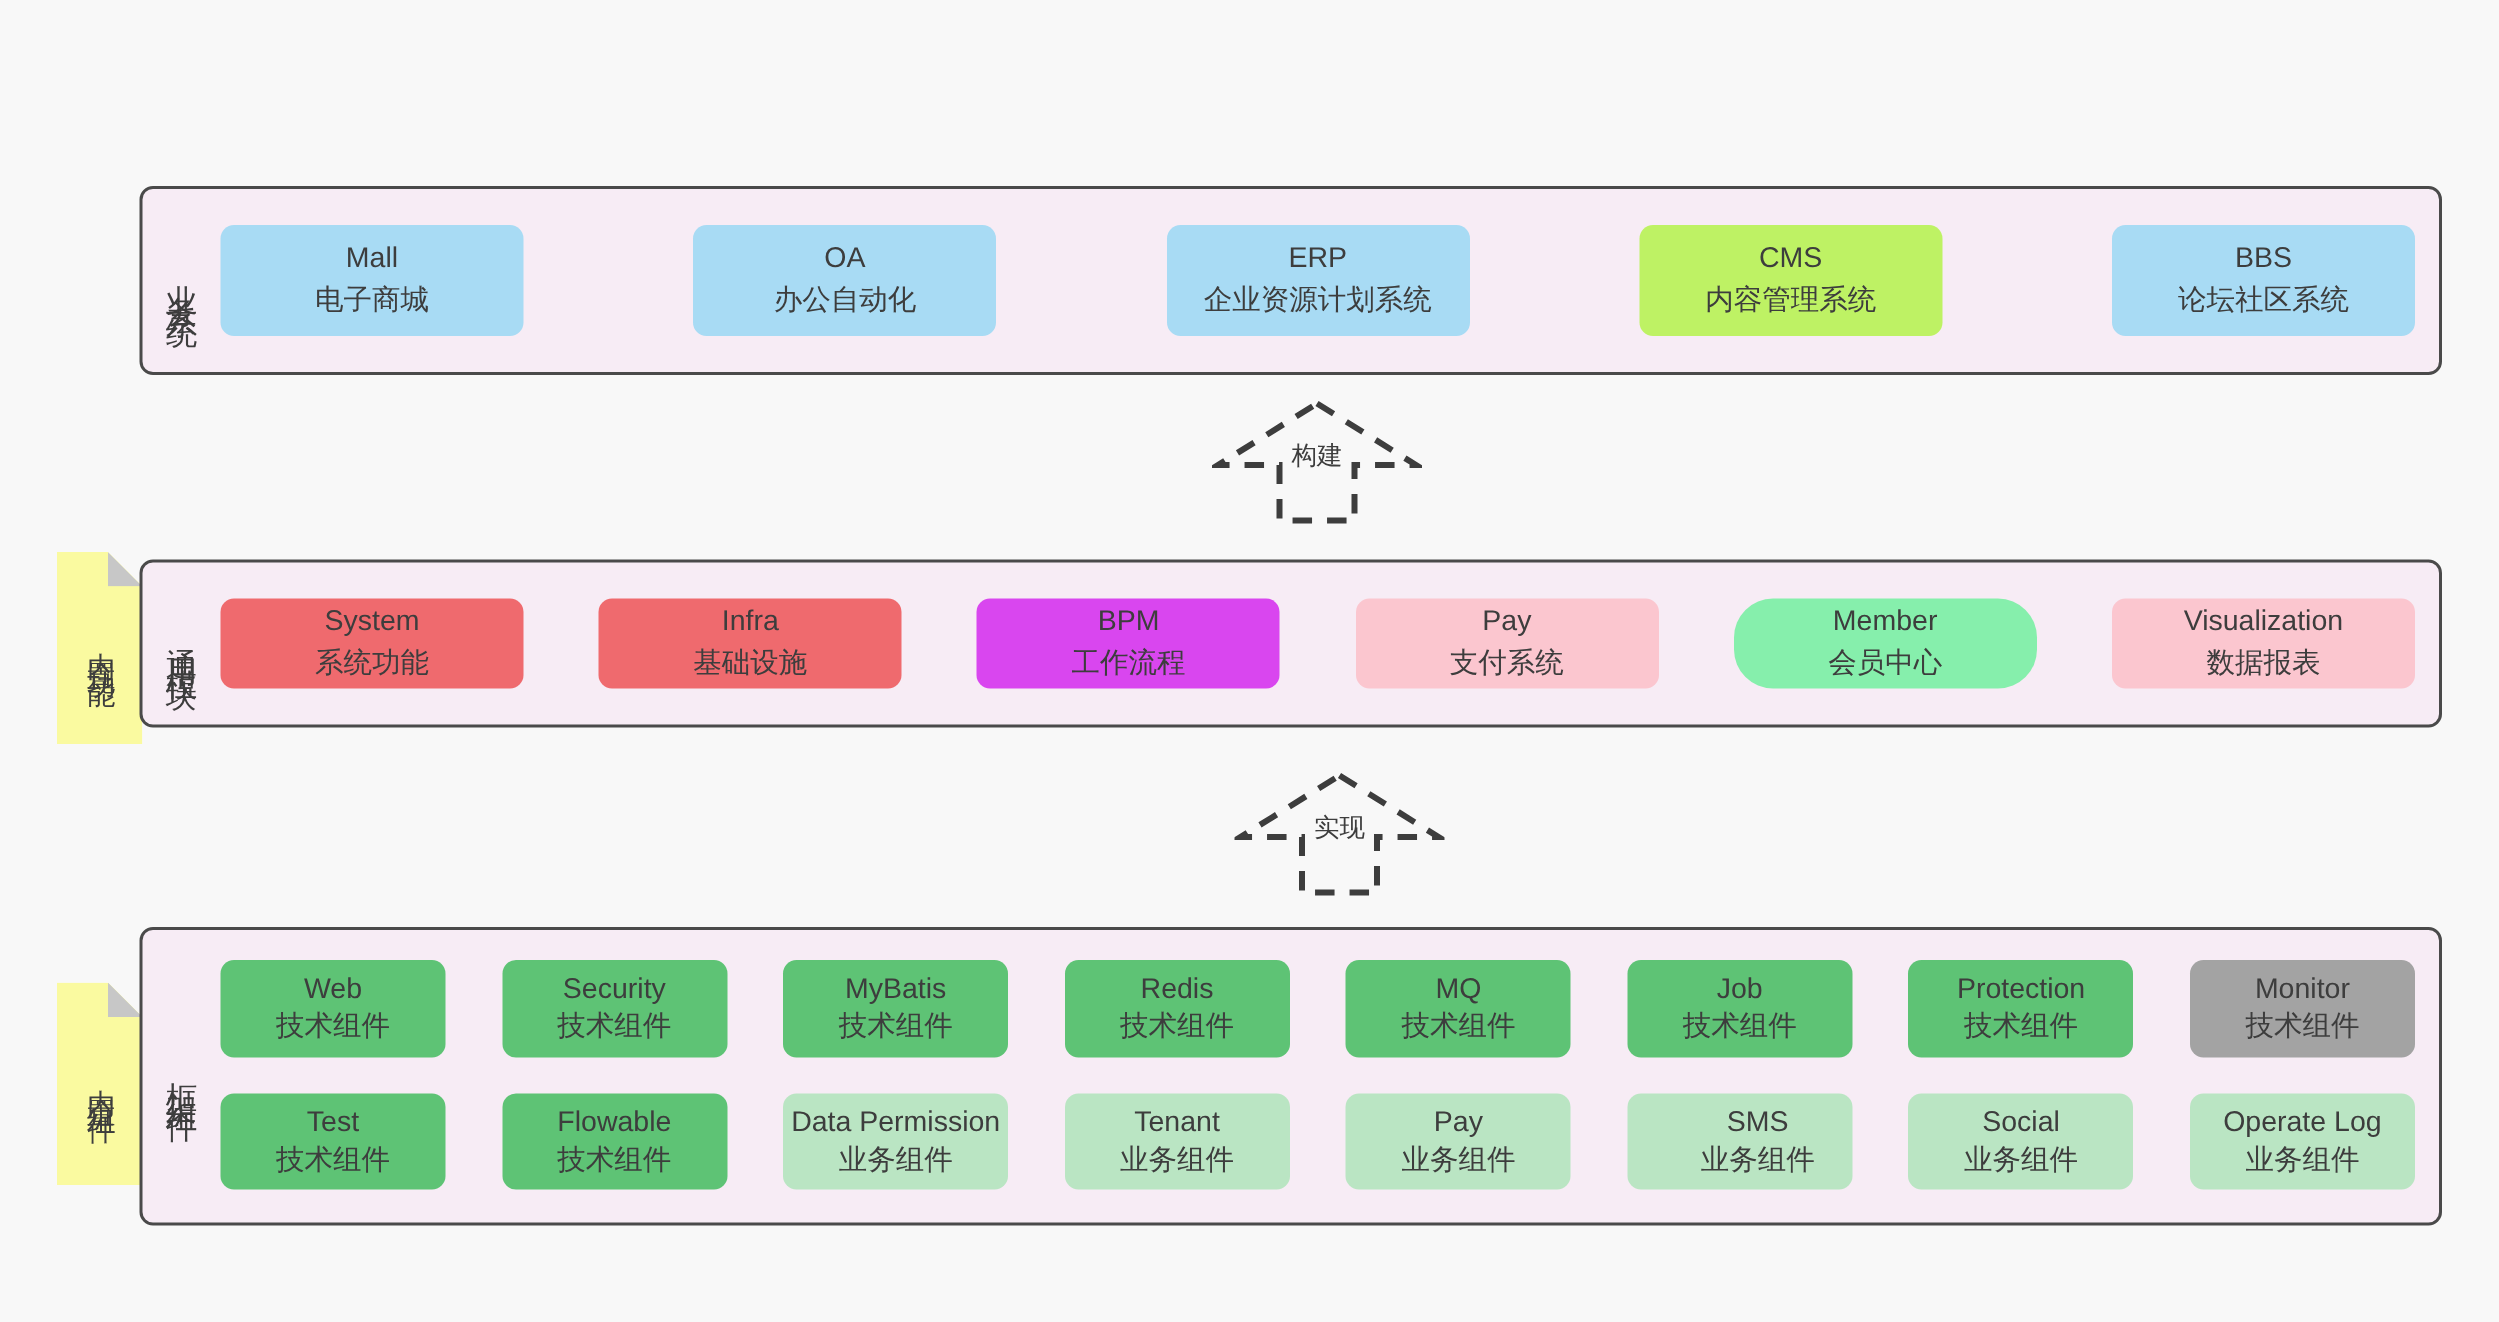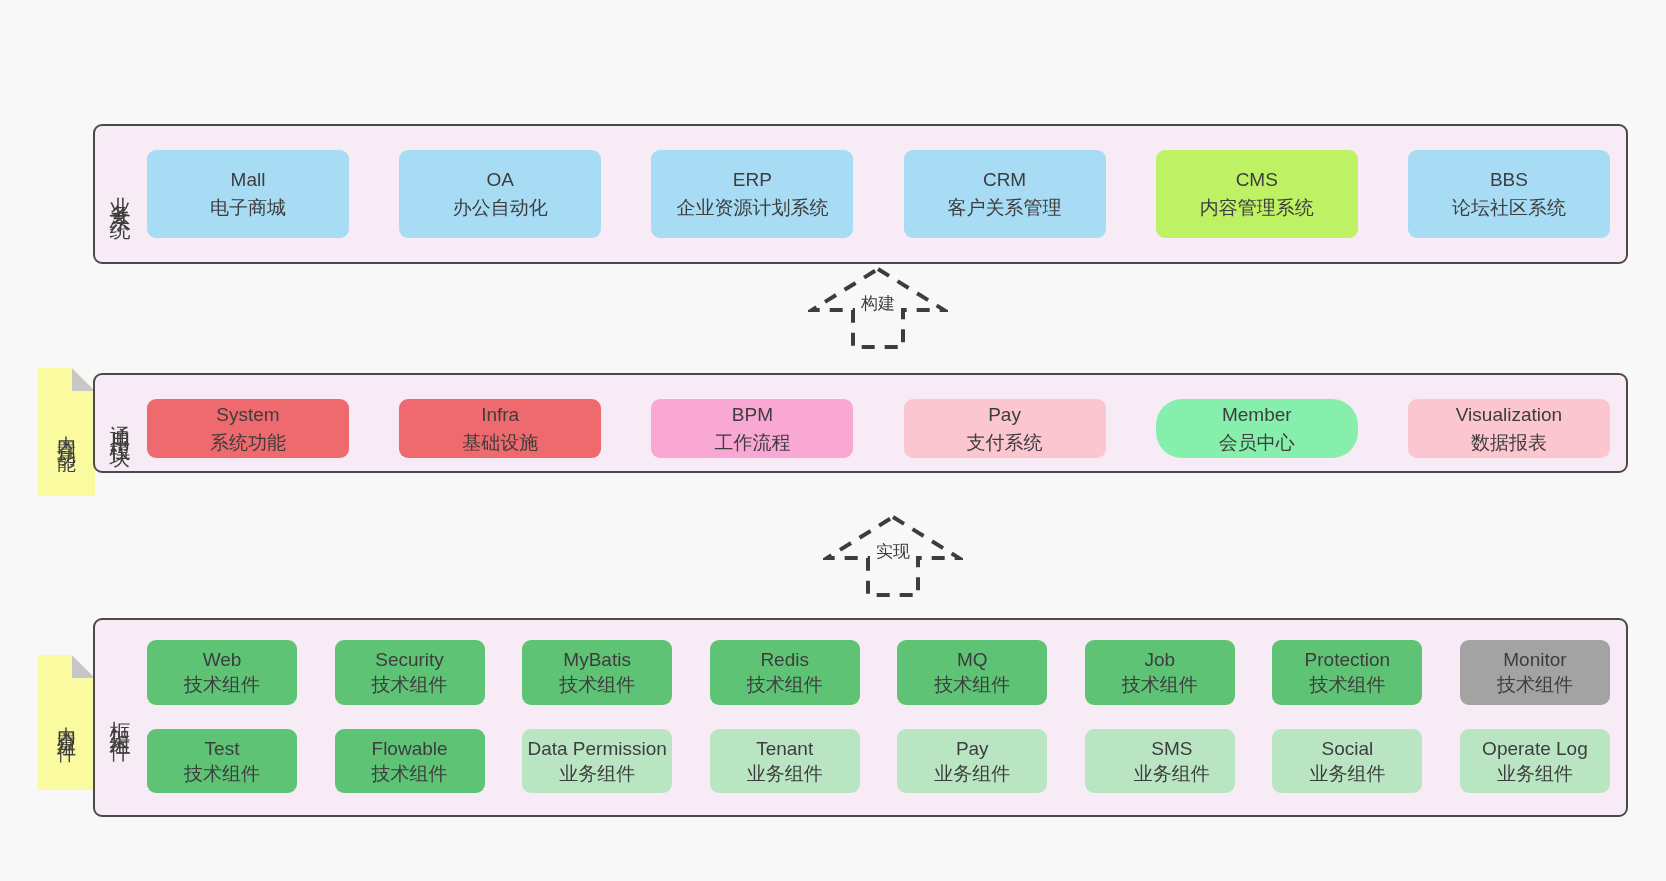--- a/index.html
+++ b/index.html
@@ -99,72 +99,68 @@
 
   <div class="tab" style="top: 368px; height: 128px; background: rgb(250, 250, 160);">
     <div class="fold" style="background: rgb(199, 199, 199);"></div>
     <span class="tab-text">内置功能</span>
   </div>
   <div class="tab" style="top: 655px; height: 135px; background: rgb(250, 250, 160);">
     <div class="fold" style="background: rgb(199, 199, 199);"></div>
     <span class="tab-text">内置组件</span>
   </div>
 
-  <section class="band" style="top: 124px; height: 140px; background: rgb(247, 236, 245); border-color: rgb(74, 74, 74);">
+  <section class="band" style="top: 124px; height: 126px; background: rgb(247, 236, 245); border-color: rgb(74, 74, 74);">
     <div class="band-label">业务系统</div>
     <div class="rows">
         <div class="row">
           <div class="box" style="background: rgb(168, 219, 244);">
             <span>Mall</span>
             <span>电子商城</span>
           </div>
           <div class="box" style="background: rgb(168, 219, 244);">
             <span>OA</span>
             <span>办公自动化</span>
           </div>
           <div class="box" style="background: rgb(168, 219, 244);">
             <span>ERP</span>
             <span>企业资源计划系统</span>
-          </div>
-          <div class="box" style="background: rgb(168, 219, 244);">
-            <span>CRM</span>
-            <span>客户关系管理</span>
           </div>
           <div class="box" style="background: #bef264;">
             <span>CMS</span>
             <span>内容管理系统</span>
           </div>
           <div class="box" style="background: rgb(168, 219, 244);">
             <span>BBS</span>
             <span>论坛社区系统</span>
           </div>
         </div>
       </div>
   </section>
 
   <div class="arrow" style="left: 808px; top: 266px;">
     <svg width="140" height="84" viewBox="0 0 140 84">
       <polygon class="arrow-shape" points="70,3 136,44 95,44 95,81 45,81 45,44 4,44" fill="none" stroke-width="4" stroke-dasharray="13 10" stroke-linejoin="miter" stroke="#3d3d3d"></polygon>
     </svg>
     <div class="arrow-label" style="background: rgb(248, 248, 248);">构建</div>
   </div>
 
-  <section class="band" style="top: 373px; height: 100px; background: rgb(247, 236, 245); border-color: rgb(74, 74, 74);">
+  <section class="band" style="top: 373px; height: 112px; background: rgb(247, 236, 245); border-color: rgb(74, 74, 74);">
     <div class="band-label">通用模块</div>
     <div class="rows">
         <div class="row">
           <div class="box" style="background: rgb(239, 106, 110);">
             <span>System</span>
             <span>系统功能</span>
           </div>
           <div class="box" style="background: rgb(239, 106, 110);">
             <span>Infra</span>
             <span>基础设施</span>
           </div>
-          <div class="box" style="background: #f9a8d4;">
+          <div class="box" style="background: #d946ef;">
             <span>BPM</span>
             <span>工作流程</span>
           </div>
           <div class="box" style="background: rgb(251, 198, 207);">
             <span>Pay</span>
             <span>支付系统</span>
           </div>
           <div class="box" style="background: #86efac; border-radius: 26px;">
             <span>Member</span>
             <span>会员中心</span>

